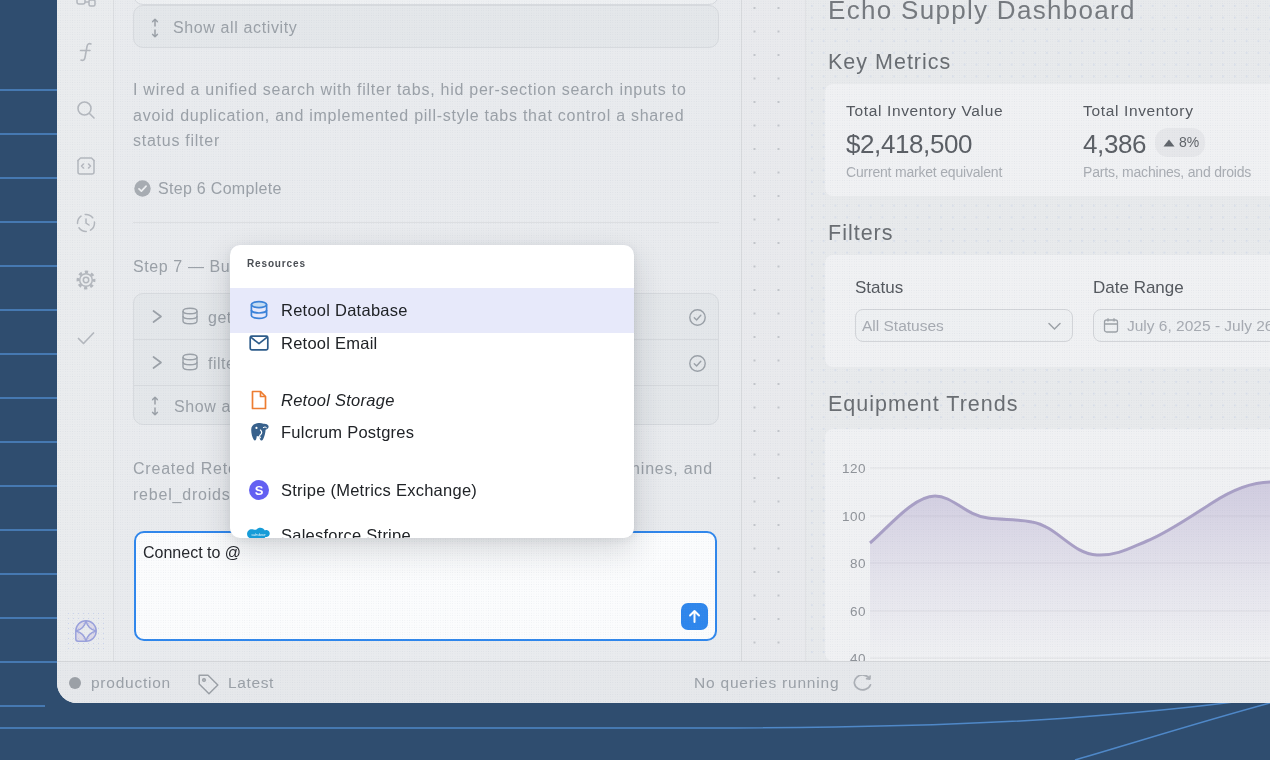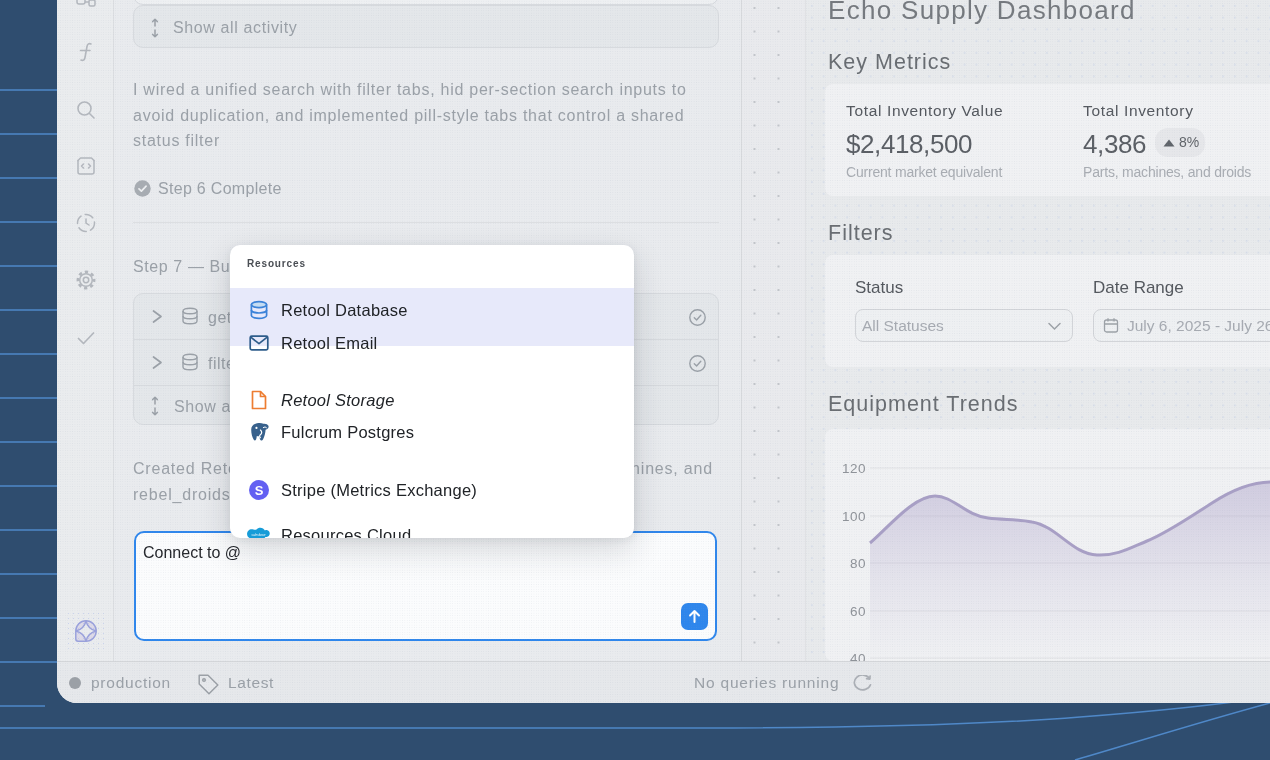--- a/index.html
+++ b/index.html
@@ -51,21 +51,21 @@
   .h2d { position:absolute; color:#686c71; font-size:21.5px; font-weight:500; letter-spacing:1px; }
   .lab { position:absolute; color:#53575d; font-size:15.5px; font-weight:500; letter-spacing:0.65px; }
   .sub { position:absolute; color:#a8acb2; font-size:14px; letter-spacing:-0.2px; }
   .val { position:absolute; color:#5a5e64; font-size:26px; font-weight:500; letter-spacing:-0.4px; }
   .inp { position:absolute; height:33px; border:1.5px solid #d2d4d8; border-radius:8px; background:#eef0f2; }
 
   
   #popup { left:230px; top:245px; width:404px; height:293px; background:#fff; border-radius:10px;
            box-shadow:0 12px 32px rgba(30,35,48,.16), 0 2px 8px rgba(30,35,48,.08); overflow:hidden; z-index:50; }
   #popup .hd { position:absolute; left:17px; top:13px; font-size:10px; font-weight:700; color:#4a4e54; letter-spacing:0.85px; }
-  .prow { position:absolute; left:0; width:100%; height:58px; }
+  .prow { position:absolute; left:0; width:100%; height:45px; }
   .prow .txt { position:absolute; left:51px; top:13px; font-size:16.5px; color:#202327; letter-spacing:0.25px; }
   .prow .ic { position:absolute; left:19px; top:12px; width:20px; height:20px; }
 </style>
 </head>
 <body>
 
 <svg id="bg" class="abs" width="1270" height="760" viewBox="0 0 1270 760" style="left:0;top:0">
   <rect width="1270" height="760" fill="#2f4d6f"></rect>
   <g stroke="#4f88c8" stroke-width="1.5" fill="none">
     <path d="M0 90 H57"></path>
@@ -357,15 +357,15 @@
       <circle cx="10" cy="10" r="10" fill="#6360f2"></circle>
       <text x="10" y="14.6" text-anchor="middle" font-size="13" font-weight="bold" fill="#fff" font-family="Liberation Sans">S</text>
     </svg>
     <div class="txt">Stripe (Metrics Exchange)</div>
   </div>
   <div class="prow" style="top:268px;">
     <svg class="ic" viewBox="0 0 26 18" style="left:16px;width:25px;height:18px;top:13px;">
       <path d="M10.9 3.2 C11.9 2.1 13.3 1.4 14.9 1.4 C17 1.4 18.8 2.6 19.7 4.3 C20.5 3.9 21.4 3.8 22.3 4.1 C24.6 4.9 25.4 7.7 24 9.5 C23.1 10.7 21.6 11.3 20.2 11 C19.5 12.3 18.1 13.1 16.6 13.1 C16 13.1 15.4 13 14.9 12.7 C14.1 14 12.7 14.9 11.1 14.9 C9.4 14.9 7.9 13.9 7.2 12.5 C6.8 12.6 6.4 12.7 5.9 12.7 C3.2 12.7 1.1 10.5 1.1 7.9 C1.1 5.2 3.2 3 5.9 3 C7.8 3 9.4 4.3 10.9 3.2 Z" fill="#169cd8"></path>
       <text x="13" y="10.2" text-anchor="middle" font-size="3.2" fill="#fff" font-family="Liberation Sans" font-style="italic">salesforce</text>
     </svg>
-    <div class="txt">Resources Cloud</div>
+    <div class="txt">Salesforce Stripe</div>
   </div>
 </div>
 
 </body></html>

